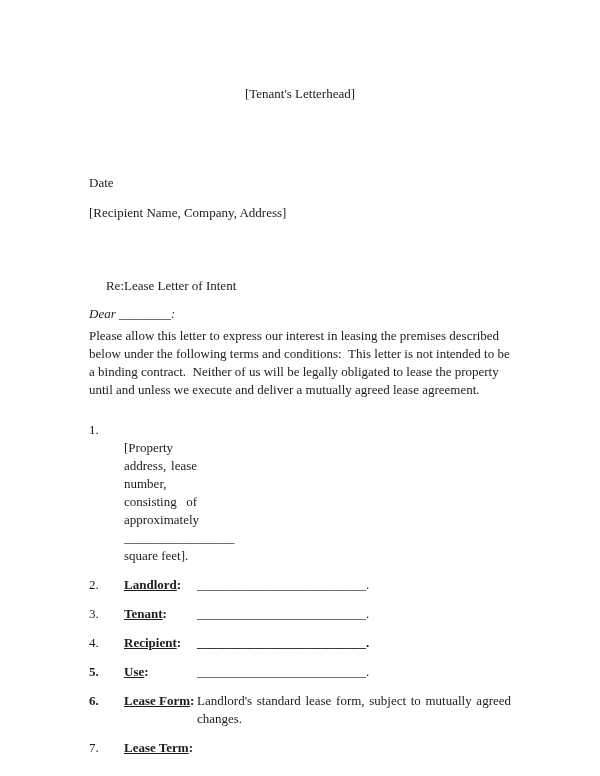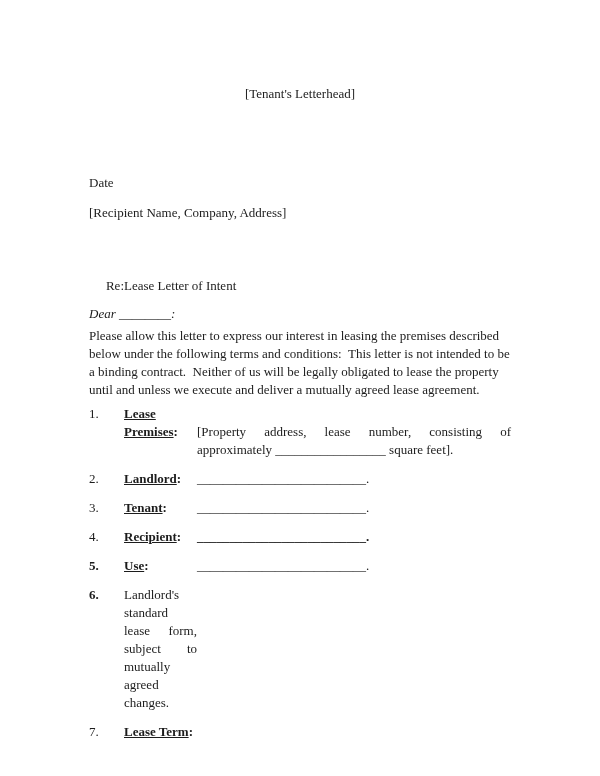--- a/index.html
+++ b/index.html
@@ -15,21 +15,21 @@
     line-height: 18px;
     color: #1c1c1c;
     overflow: hidden;
   }
   .letterhead   { text-align: center; margin-bottom: 71px; }
   .date-line    { margin-bottom: 12px; margin-top: 44px; }
   .recipient-line { margin-bottom: 55px; }
   .re-line      { display: flex; margin-bottom: 10px; text-align: right; }
   .re-label     { width: 35px; flex: 0 0 35px; }
   .salutation   { margin-bottom: 4px; font-style: italic; }
-  .intro        { margin-bottom: 6px; white-space: pre-wrap; }
+  .intro        { margin-bottom: 22px; white-space: pre-wrap; }
   .items        { }
   .item {
     display: grid;
     grid-template-columns: 35px 73px 1fr;
     margin-bottom: 11px;
   }
   .item .num    { }
   .item .num.bold-num { font-weight: bold; }
   .item .term   { white-space: nowrap; }
   .item.wrap-term .term { white-space: normal; }
@@ -56,21 +56,20 @@
   </div>
 
   <div class="salutation">Dear ________:</div>
 
   <div class="intro">Please allow this letter to express our interest in leasing the premises described below under the following terms and conditions:  This letter is not intended to be a binding contract.  Neither of us will be legally obligated to lease the property until and unless we execute and deliver a mutually agreed lease agreement.</div>
 
   <div class="items">
 
     <div class="item wrap-term first-item">
       <div class="num">1.</div>
-      <div class="term"><span class="term-text">Lease Premises</span><span class="colon">:</span></div>
       <div class="content justify">[Property address, lease number, consisting of approximately _________________ square feet].</div>
     </div>
 
     <div class="item">
       <div class="num">2.</div>
       <div class="term"><span class="term-text">Landlord</span><span class="colon">:</span></div>
       <div class="content">__________________________.</div>
     </div>
 
     <div class="item">
@@ -86,20 +85,21 @@
     </div>
 
     <div class="item">
       <div class="num bold-num">5.</div>
       <div class="term"><span class="term-text">Use</span><span class="colon">:</span></div>
       <div class="content">__________________________.</div>
     </div>
 
     <div class="item">
       <div class="num bold-num">6.</div>
+      <div class="term"><span class="term-text">Lease Form</span><span class="colon">:</span></div>
       <div class="content justify">Landlord's standard lease form, subject to mutually agreed changes.</div>
     </div>
 
     <div class="item">
       <div class="num">7.</div>
       <div class="term"><span class="term-text">Lease Term</span><span class="colon">:</span></div>
     </div>
 
   </div>
 

